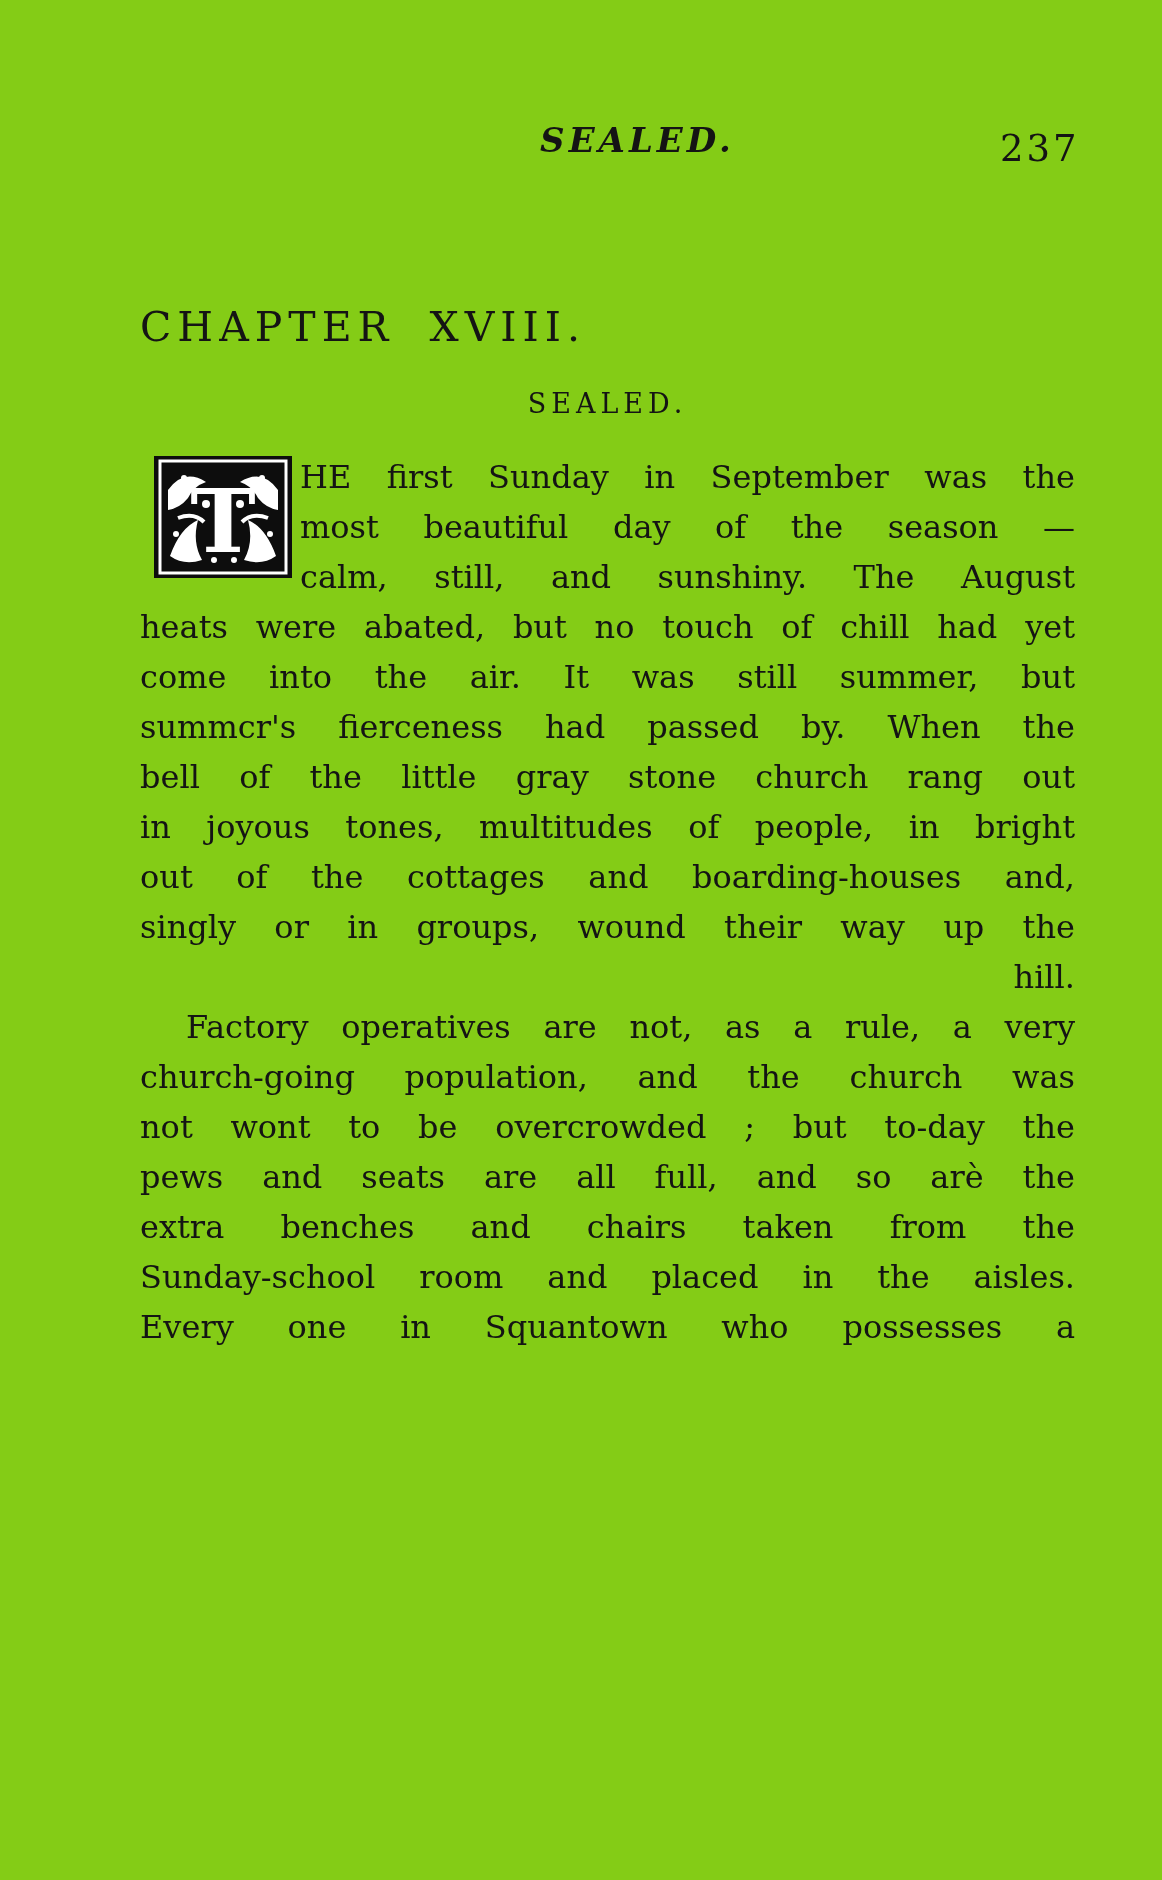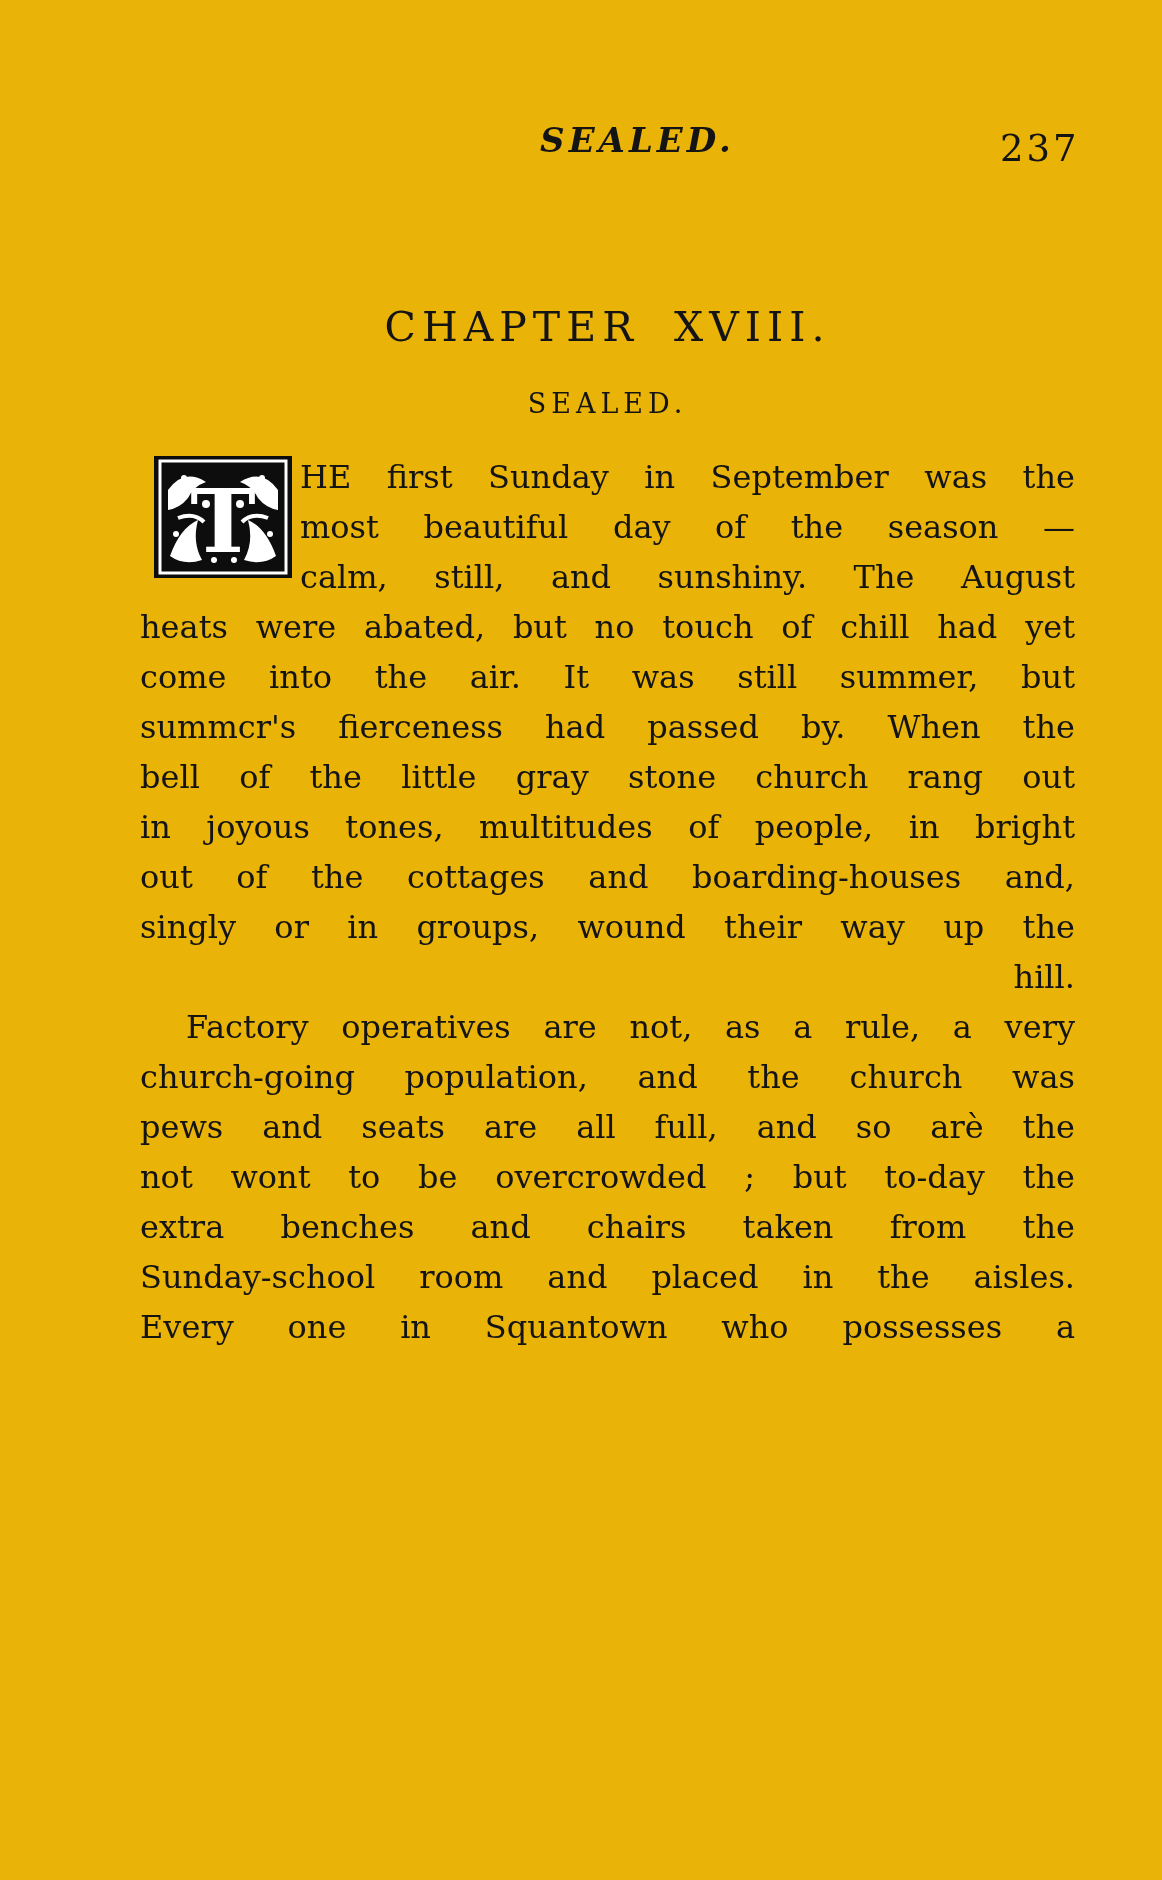--- a/index.html
+++ b/index.html
@@ -4,36 +4,35 @@
 <style>
   html, body { margin:0; padding:0; }
   body {
     width:1162px; height:1880px;
     background:#ffffff;
     position:relative;
     font-family:"DejaVu Serif","Liberation Serif",serif;
     color:#141414;
     overflow:hidden;
   }
-  .page { position:absolute; inset:0; background:#eab308; }
+  .page { position:absolute; inset:0; background:#84cc16; }
 
   #running-title {
     position:absolute; top:120px; left:170px; width:935px;
     text-align:center;
     font-style:italic; font-weight:bold;
     font-size:34px; letter-spacing:4px;
   }
   #page-num {
     position:absolute; top:121px; left:1000px;
     font-size:37px; letter-spacing:3px;margin-top:6px;
   }
 
   #chapter-heading {
     position:absolute; top:303px; left:140px; width:935px;
-    text-align:center;
     font-size:41px; letter-spacing:6px; word-spacing:16px;
   }
   #chapter-subtitle {
     position:absolute; top:388px; left:140px; width:935px;
     text-align:center;
     font-size:27px; letter-spacing:5px;
   }
 
   #body-text {
     position:absolute; top:452px; left:140px; width:935px;
@@ -105,21 +104,21 @@
         <div class="line jline">bell of the little gray stone church rang out</div>
         <div class="line jline">in joyous tones, multitudes of people, in bright</div>
         <div class="line jline">out of the cottages and boarding-houses and,</div>
         <div class="line jline">singly or in groups, wound their way up the</div>
         <div class="line plain">hill.</div>
       </div>
 
     <div>
         <div class="line jline indent">Factory operatives are not, as a rule, a very</div>
         <div class="line jline">church-going population, and the church was</div>
+        <div class="line jline">not wont to be overcrowded ; but to-day the</div>
         <div class="line jline">pews and seats are all full, and so arè the</div>
-        <div class="line jline">not wont to be overcrowded ; but to-day the</div>
         <div class="line jline">extra benches and chairs taken from the</div>
         <div class="line jline">Sunday-school room and placed in the aisles.</div>
         <div class="line jline">Every one in Squantown who possesses a</div>
       </div>
 
   </div>
 </div>
 
 </body></html>

